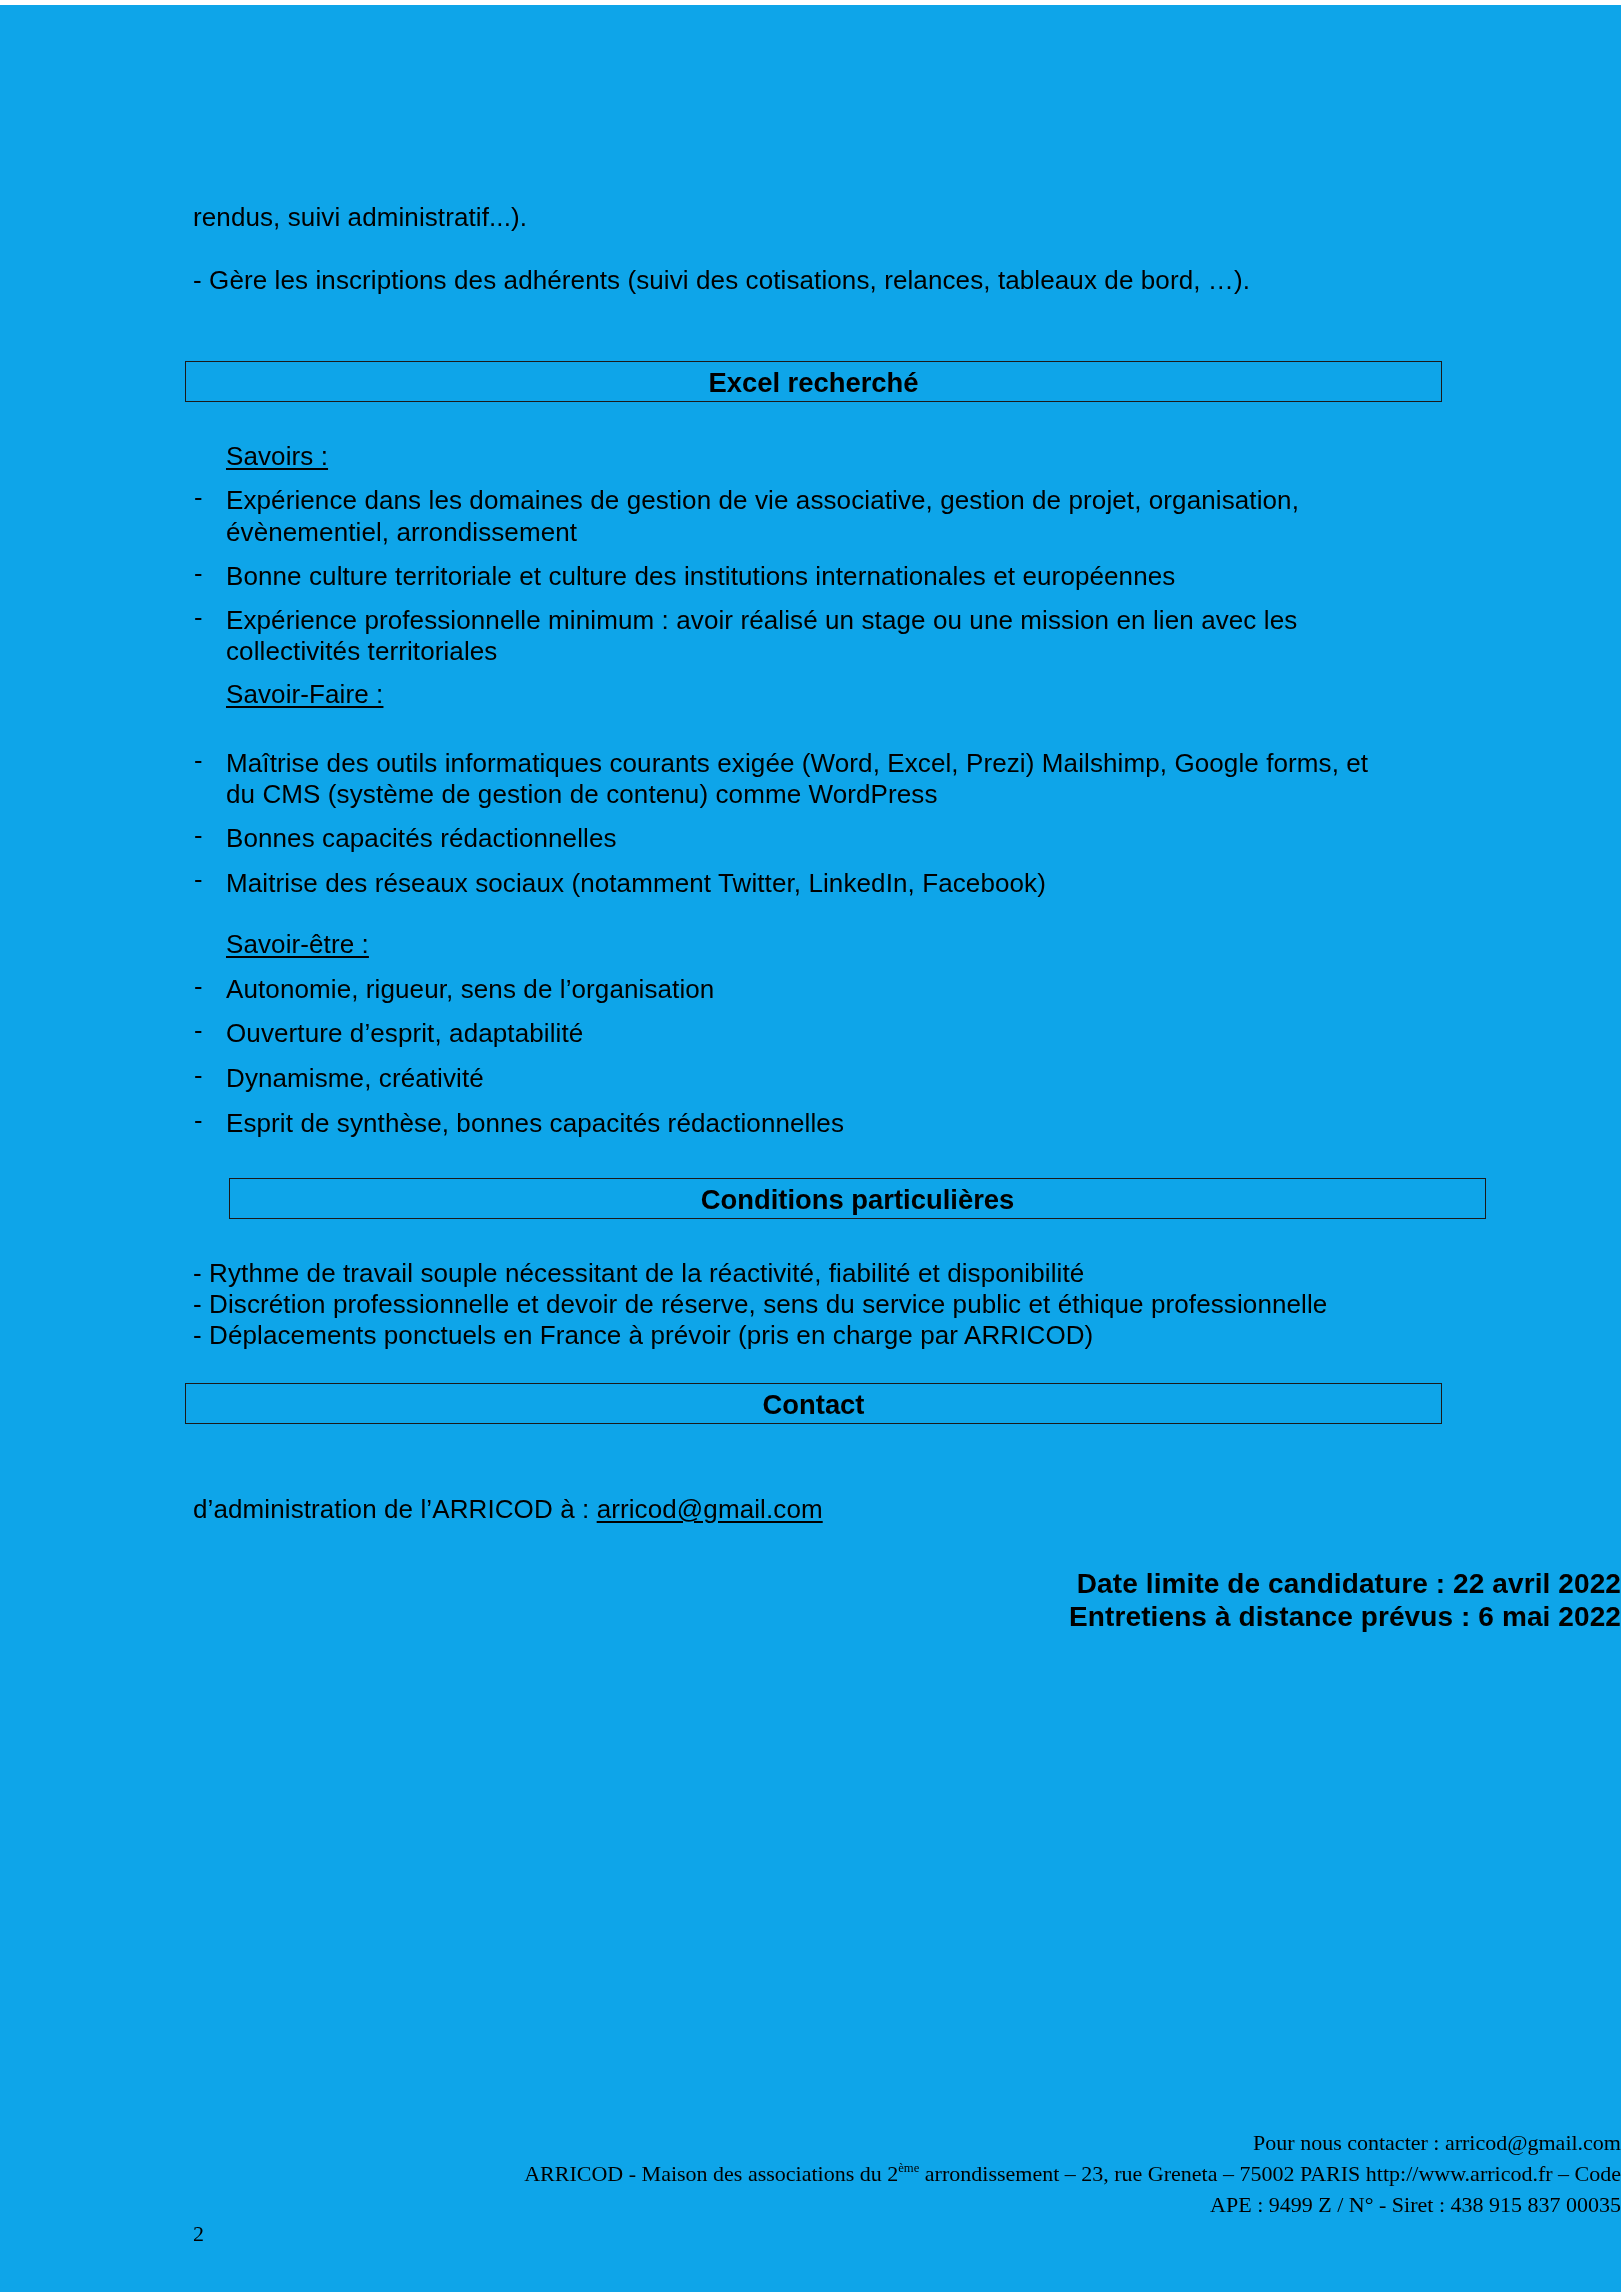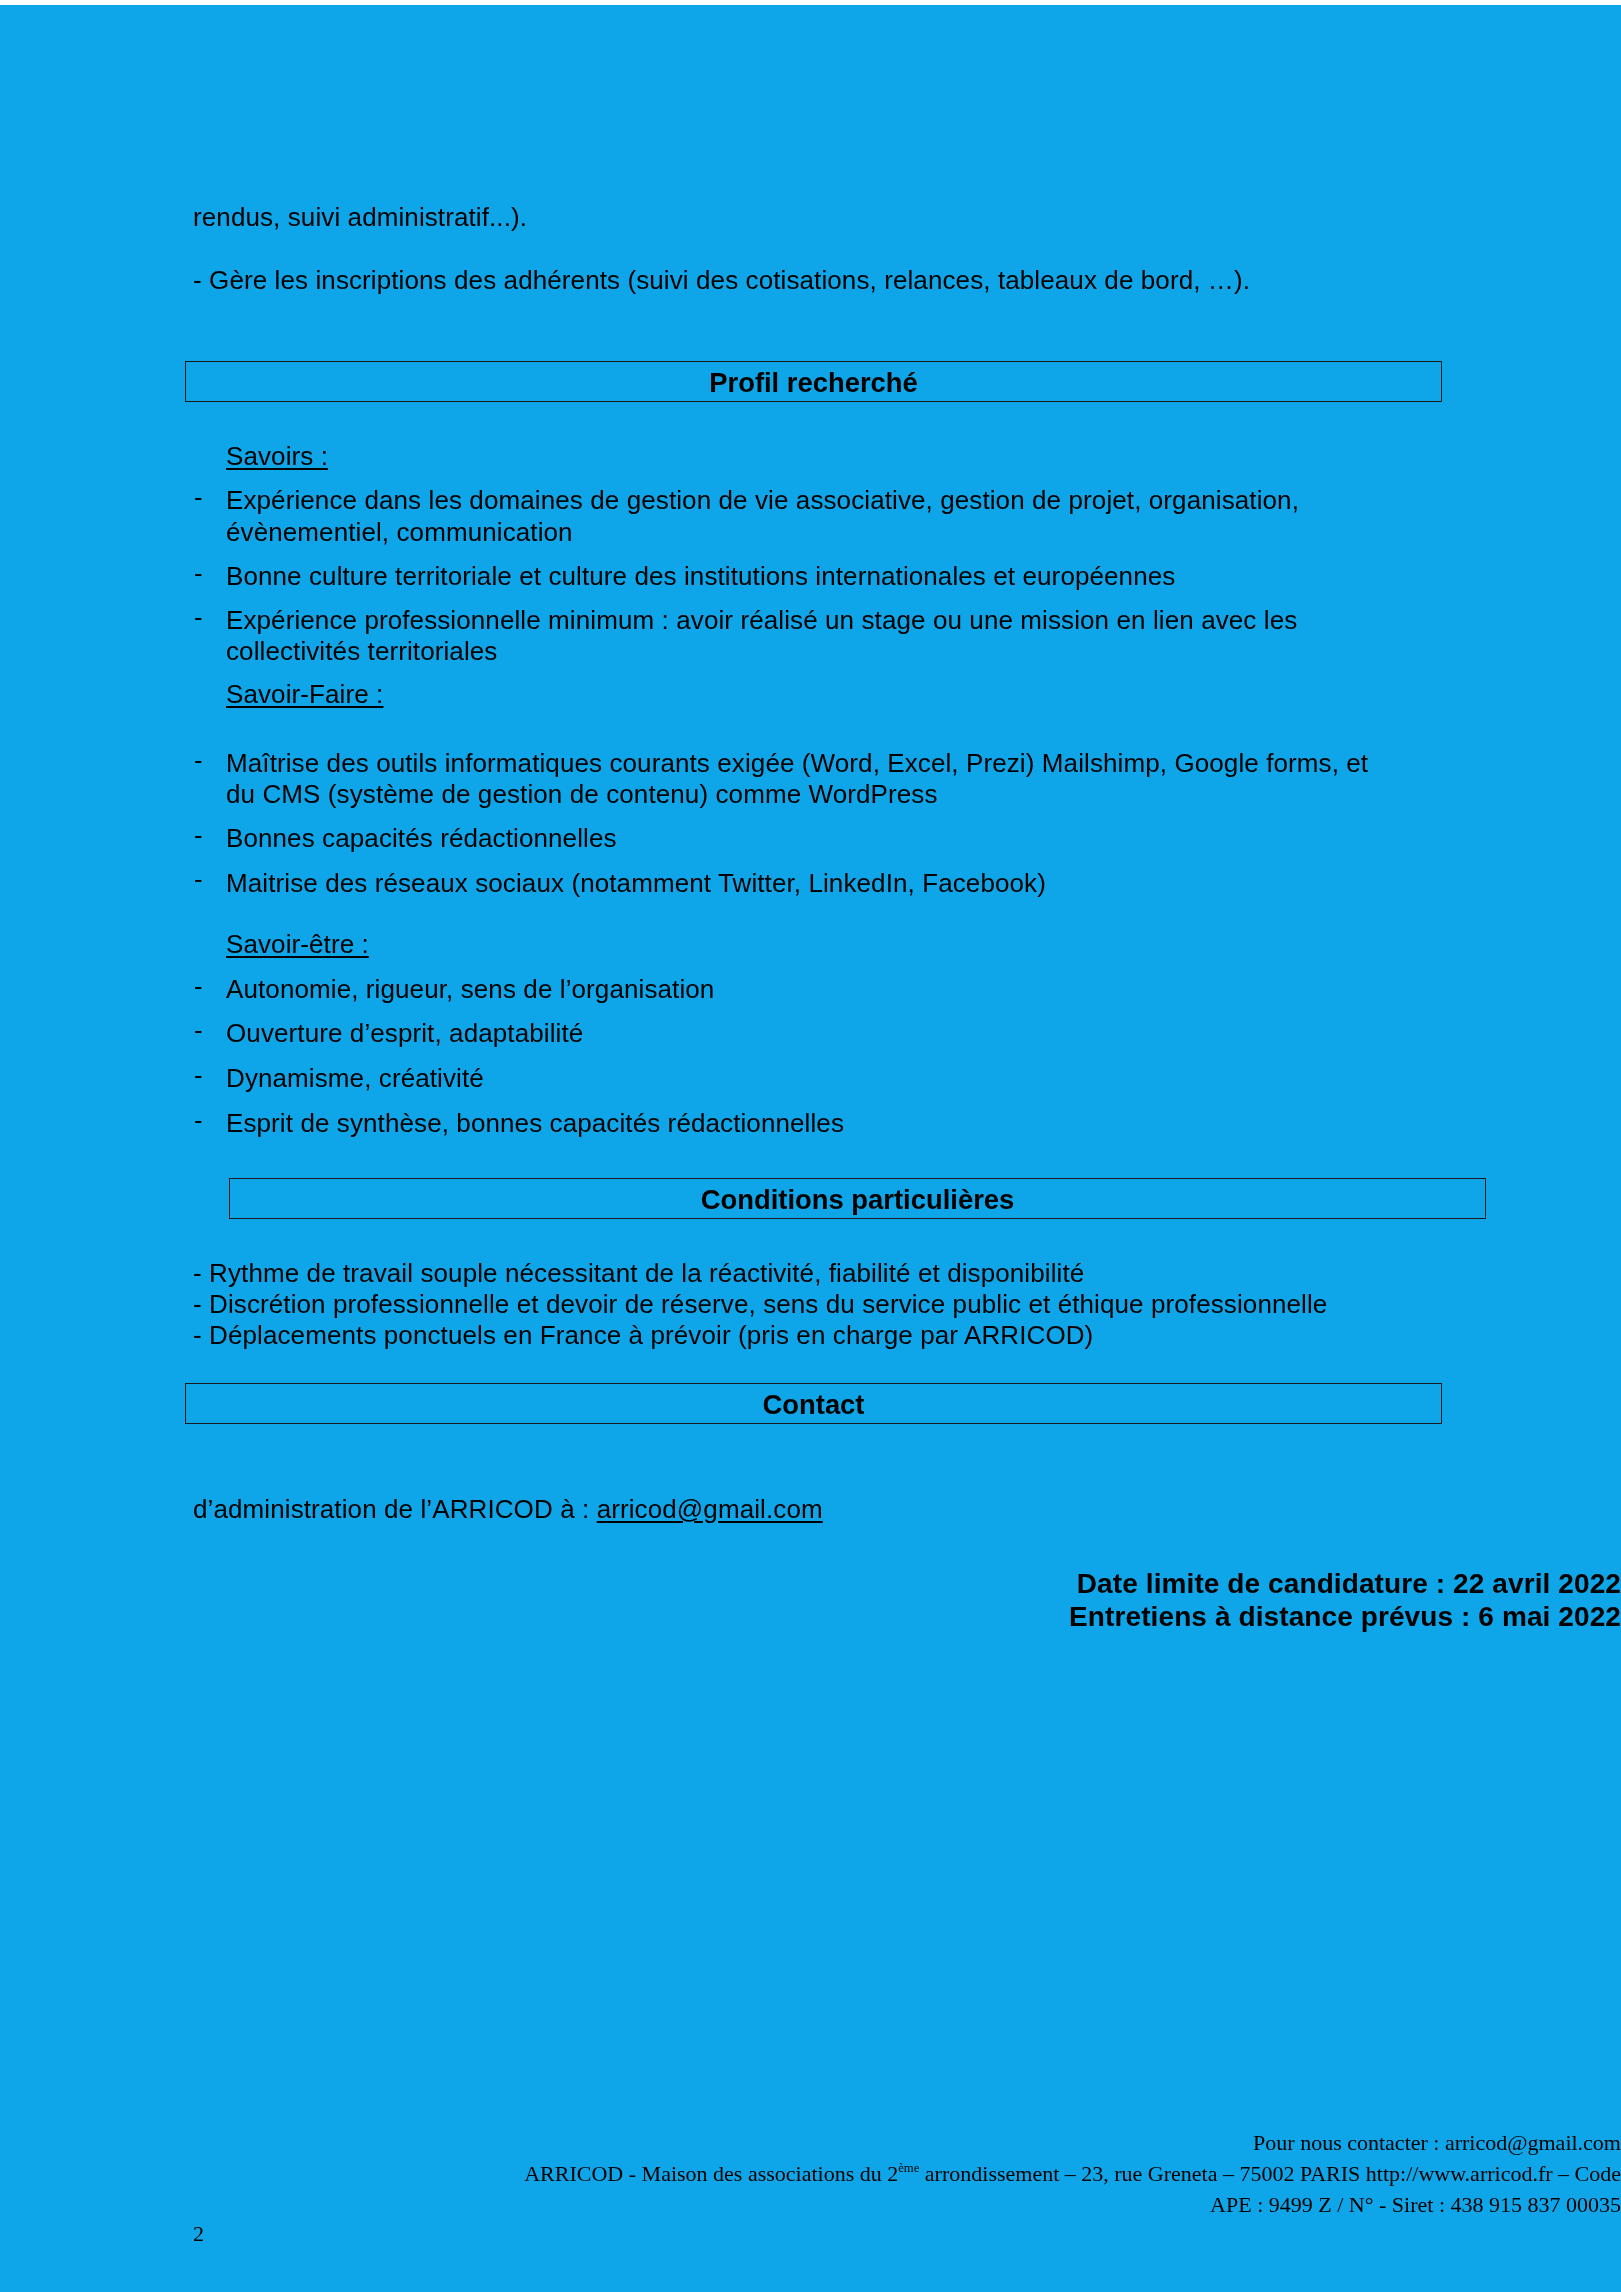--- a/index.html
+++ b/index.html
@@ -18,28 +18,28 @@
 </style>
 </head>
 <body>
 
 <div class="page">
 
   <div class="t" style="left:193px; top:197px;">rendus, suivi administratif...).</div>
   <div class="t" style="left:193px; top:260px;">- Gère les inscriptions des adhérents (suivi des cotisations, relances, tableaux de bord, …).</div>
 
   <div class="box" style="top:356px;">
-    <div class="box-title">Profil recherché</div>
+    <div class="box-title">Excel recherché</div>
   </div>
 
   <div class="t sub" style="left:226px; top:436px;">Savoirs :</div>
 
   <div class="dash" style="top:483px;">-</div>
   <div class="t" style="left:226px; top:480px;">Expérience dans les domaines de gestion de vie associative, gestion de projet, organisation,</div>
-  <div class="t" style="left:226px; top:512px;">évènementiel, communication</div>
+  <div class="t" style="left:226px; top:512px;">évènementiel, arrondissement</div>
 
   <div class="dash" style="top:559px;">-</div>
   <div class="t" style="left:226px; top:556px;">Bonne culture territoriale et culture des institutions internationales et européennes</div>
 
   <div class="dash" style="top:603px;">-</div>
   <div class="t" style="left:226px; top:600px;">Expérience professionnelle minimum : avoir réalisé un stage ou une mission en lien avec les</div>
   <div class="t" style="left:226px; top:631px;">collectivités territoriales</div>
 
   <div class="t sub" style="left:226px; top:674px;">Savoir-Faire :</div>
 

